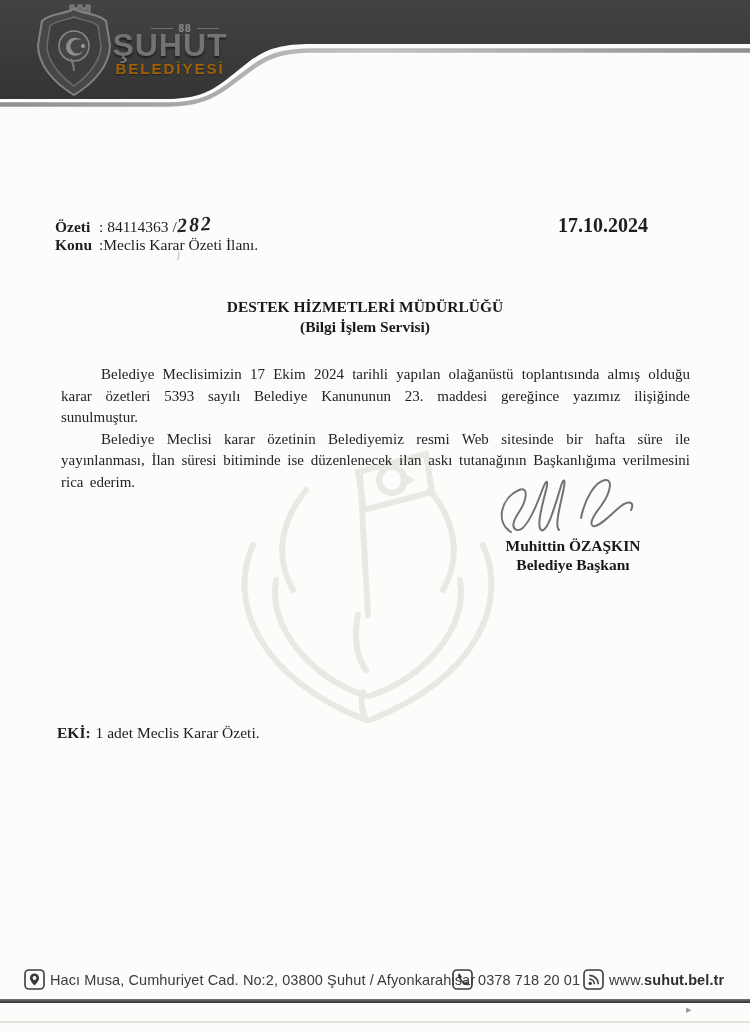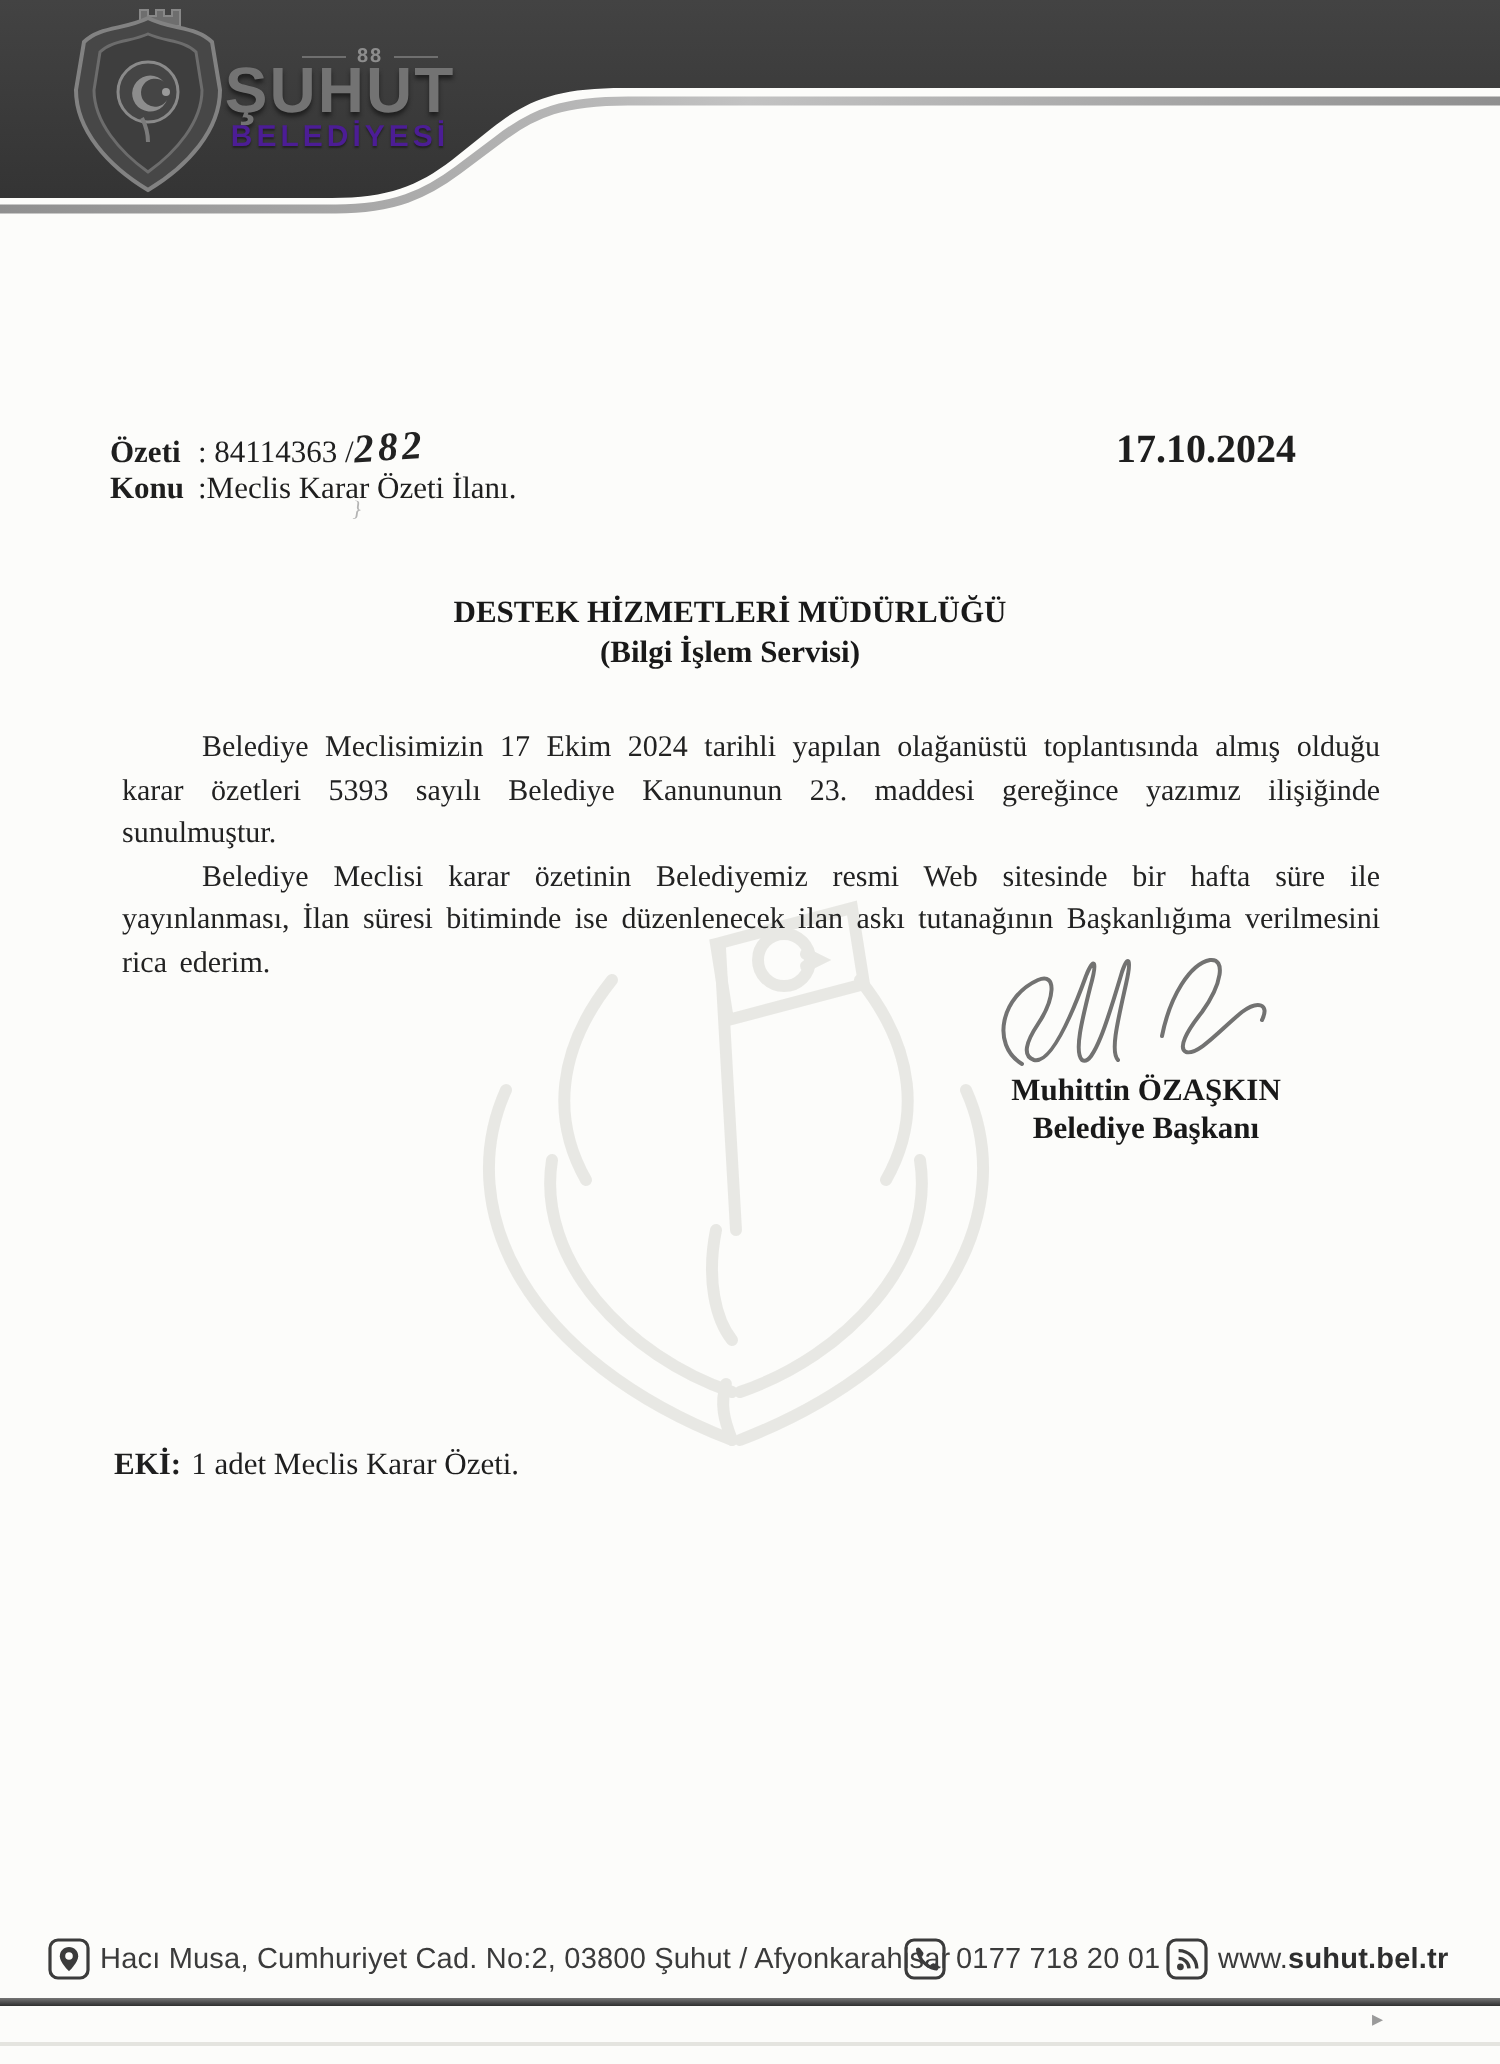--- a/index.html
+++ b/index.html
@@ -18,21 +18,21 @@
   }
   .logo-year .hline{height:1px;width:22px;background:#6f6f6f;}
   .logo-title{
     position:absolute;top:27px;left:110px;width:120px;text-align:center;
     font-family:"Liberation Sans",sans-serif;font-weight:bold;font-size:32px;
     letter-spacing:1px;color:#737373;text-shadow:0 2px 2px #1f1f1f;
   }
   .logo-sub{
     position:absolute;top:60px;left:110px;width:120px;text-align:center;
     font-family:"Liberation Sans",sans-serif;font-weight:bold;font-size:15px;
-    letter-spacing:2px;color:#4c1d95;text-shadow:0 1px 1px #222;
+    letter-spacing:2px;color:#a16207;text-shadow:0 1px 1px #222;
   }
   
   .doc-title{
     position:absolute;top:89px;left:0;width:730px;text-align:center;
     font-weight:bold;font-size:15.5px;line-height:19.5px;letter-spacing:.2px;color:#191919;
   }
   
   .meta-row{position:absolute;left:55px;font-size:15.5px;white-space:nowrap;}
   .meta-row .lab{display:inline-block;width:44px;font-weight:bold;}
   .row-sayi{top:214px;}
@@ -193,21 +193,21 @@
         <path d="M10.5,4.5 C13.1,4.5 15.1,6.5 15.1,9.1 C15.1,12.2 10.5,16.6 10.5,16.6 C10.5,16.6 5.9,12.2 5.9,9.1 C5.9,6.5 7.9,4.5 10.5,4.5 Z" fill="#3b3b3b"></path>
         <circle cx="10.5" cy="9" r="1.9" fill="#fcfcfa"></circle>
       </svg>
       <span>Hacı Musa, Cumhuriyet Cad. No:2, 03800 Şuhut / Afyonkarahisar</span>
     </div>
     <div class="f-group f-phone">
       <svg class="f-icon" width="21" height="21" viewBox="0 0 21 21">
         <rect x="1" y="1" width="19" height="19" rx="4" fill="none" stroke="#3b3b3b" stroke-width="1.6"></rect>
         <path d="M6,5.8 C6,4.9 7.1,4.4 7.9,5 L9.6,7.2 C10.1,7.9 9.3,8.8 8.8,9.3 C9.6,11.1 11.3,12.8 13.1,13.6 C13.6,13.1 14.5,12.3 15.2,12.8 L16.9,14.3 C17.6,15 17.1,16.3 16.2,16.3 C11.2,15.9 6.4,11 6,5.8 Z" fill="#3b3b3b"></path>
       </svg>
-      <span>0177 718 20 01</span>
+      <span>0378 718 20 01</span>
     </div>
     <div class="f-group f-web">
       <svg class="f-icon" width="21" height="21" viewBox="0 0 21 21">
         <rect x="1" y="1" width="19" height="19" rx="4" fill="none" stroke="#3b3b3b" stroke-width="1.6"></rect>
         <circle cx="7.2" cy="14.4" r="1.7" fill="#3b3b3b"></circle>
         <path d="M6.3,10.2 A5.2,5.2 0 0 1 11.5,15.2" fill="none" stroke="#3b3b3b" stroke-width="1.7"></path>
         <path d="M6.3,6.3 A9,9 0 0 1 15.4,15.2" fill="none" stroke="#3b3b3b" stroke-width="1.7"></path>
       </svg>
       <span><span>www.</span><span class="f-bold">suhut.bel.tr</span></span>
     </div>

